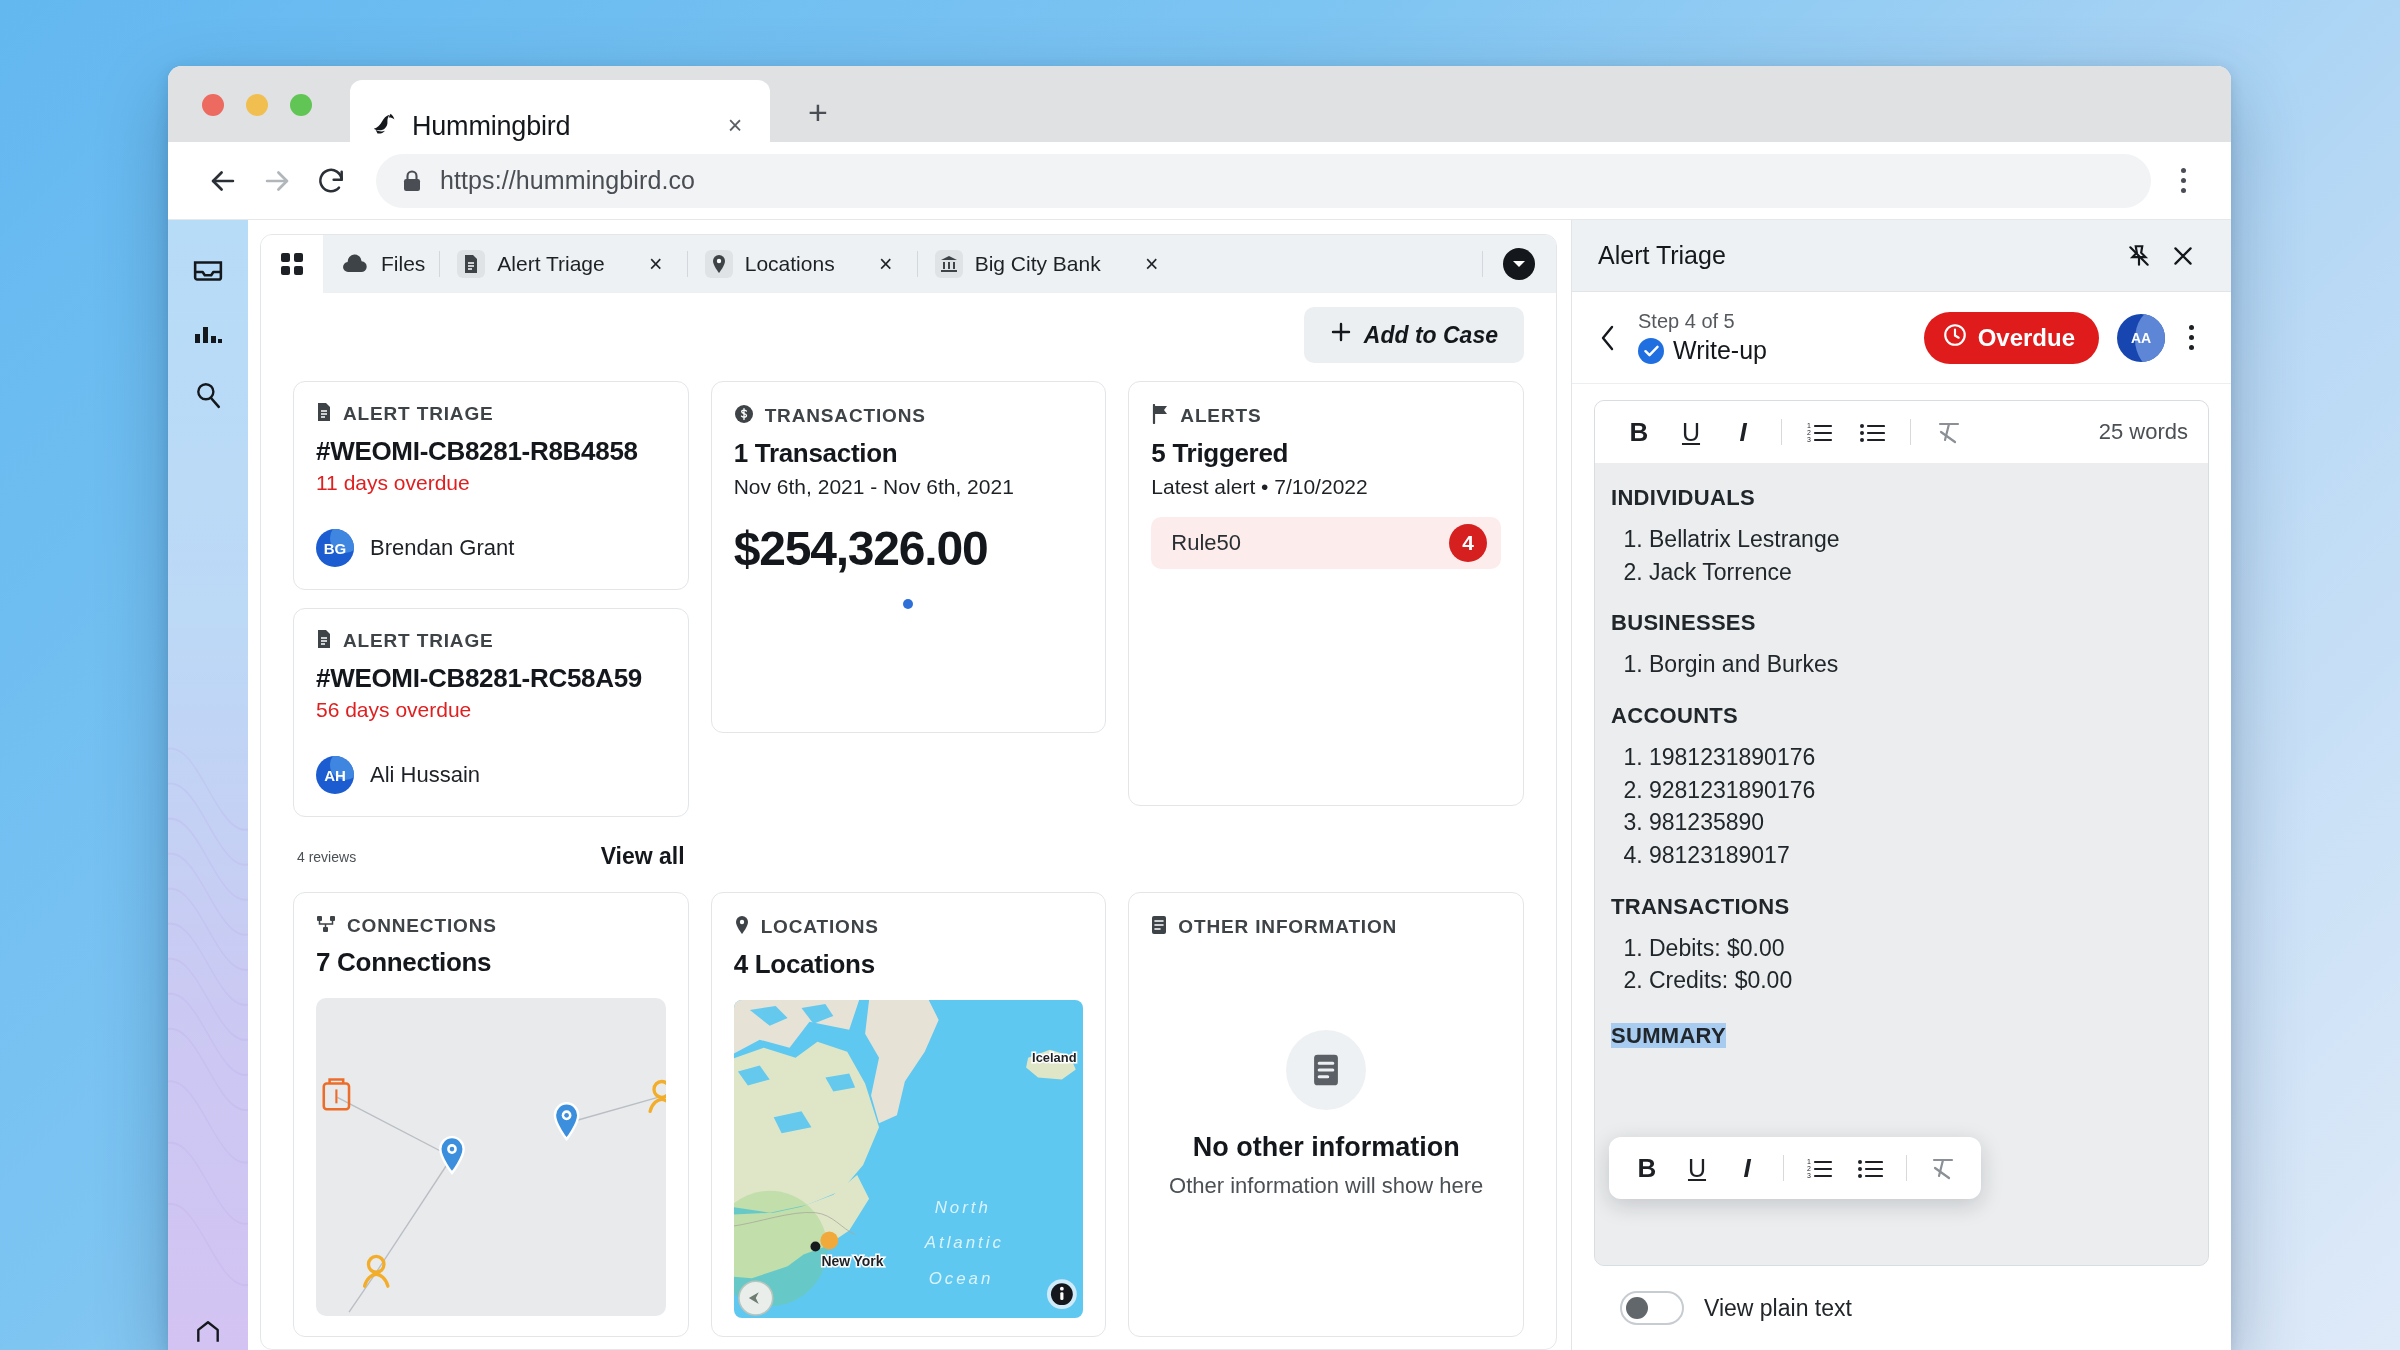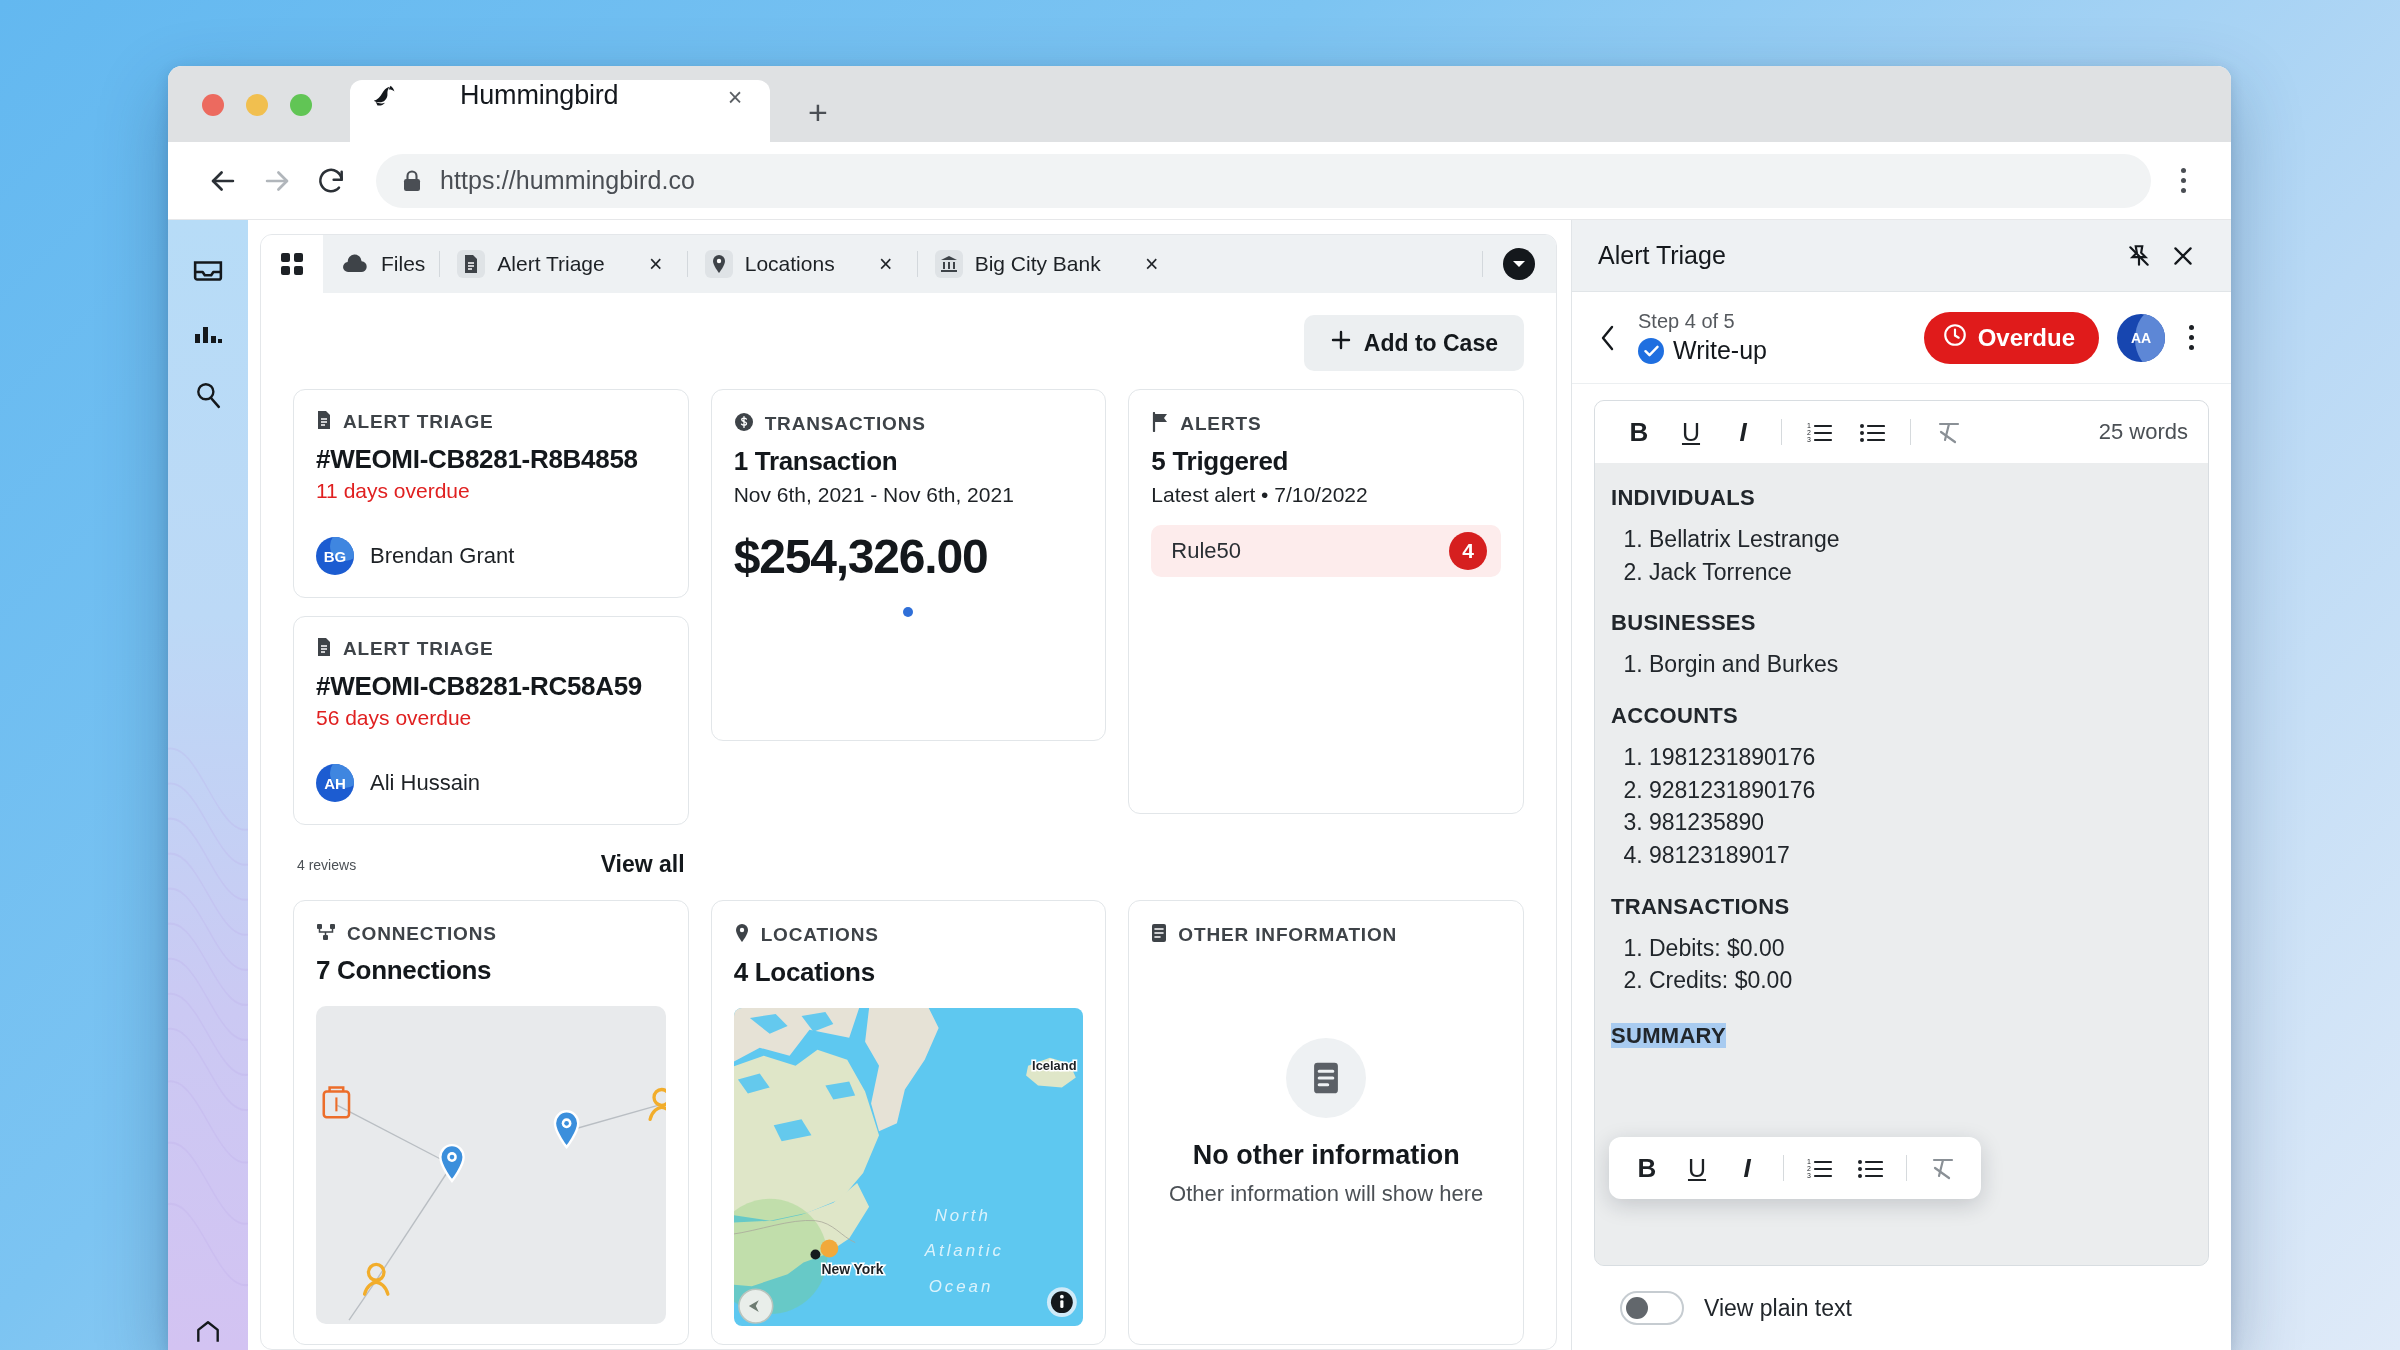--- a/index.html
+++ b/index.html
@@ -30,21 +30,21 @@
   .dot { width: 22px; height: 22px; border-radius: 50%; }
   .dot.red { background: #ec6a5f; }
   .dot.yellow { background: #f1bf4f; }
   .dot.green { background: #61c555; }
 
   .chrome-tab {
     position: absolute; left: 182px; top: 14px;
     width: 420px; height: 62px;
     background: #fff;
     border-radius: 12px 12px 0 0;
-    display: flex; align-items: flex-start; padding: 0 18px; gap: 48px;
+    display: flex; align-items: flex-end; padding: 0 18px;
   }
   .chrome-tab .fav { width: 34px; height: 34px; flex: 0 0 34px; display:flex; align-items:center; justify-content:center; }
   .chrome-tab .tabtitle {
     flex: 1; font-size: 27px; color: #14181d; margin-left: 10px;
     white-space: nowrap; overflow: hidden; letter-spacing: -.2px;
   }
   .tab-close { width: 34px; height: 34px; display:flex; align-items:center; justify-content:center;
     color:#5c6065; font-size: 25px; line-height:1; }
   .newtab {
     position: absolute; left: 632px; top: 28px;
@@ -109,21 +109,21 @@
   .apptab .tl { font-size: 21px; color: #1d2125; white-space: nowrap; }
   .apptab .tx { width: 34px; height: 34px; margin-left: 22px; display:flex; align-items:center; justify-content:center; color:#22262b; font-size: 23px; }
   .apptabs-more {
     margin-left: auto; width: 74px; display:flex; align-items:center; justify-content:center;
     position:relative;
   }
   .apptabs-more::before { content:""; position:absolute; left:0; top:16px; bottom:16px; width:1px; background:#d3d8dc; }
   .circ-chevron { width: 32px; height: 32px; border-radius:50%; background:#14181c; display:flex; align-items:center; justify-content:center; }
 
   .content-scroll { flex:1; overflow: hidden; padding: 0 32px; }
-  .toolbar-row { display:flex; justify-content:flex-end; padding: 22px 0 18px; }
+  .toolbar-row { display:flex; justify-content:flex-end; padding: 14px 0 18px; font-style: italic; }
   .btn-addcase {
     height: 56px; background:#eceff1; border-radius: 10px; display:flex; align-items:center; gap:12px;
     padding: 0 26px; font-size: 23px; color:#14181c; font-weight: 600;
   }
 
   .cards-grid { display:grid; grid-template-columns: repeat(3, 1fr); gap: 22px; }
   .card {
     background:#fff; border:1px solid #e2e6e9; border-radius: 12px; padding: 22px 22px 18px;
   }
   .card-head { display:flex; align-items:center; gap: 11px; margin-bottom: 10px; }

